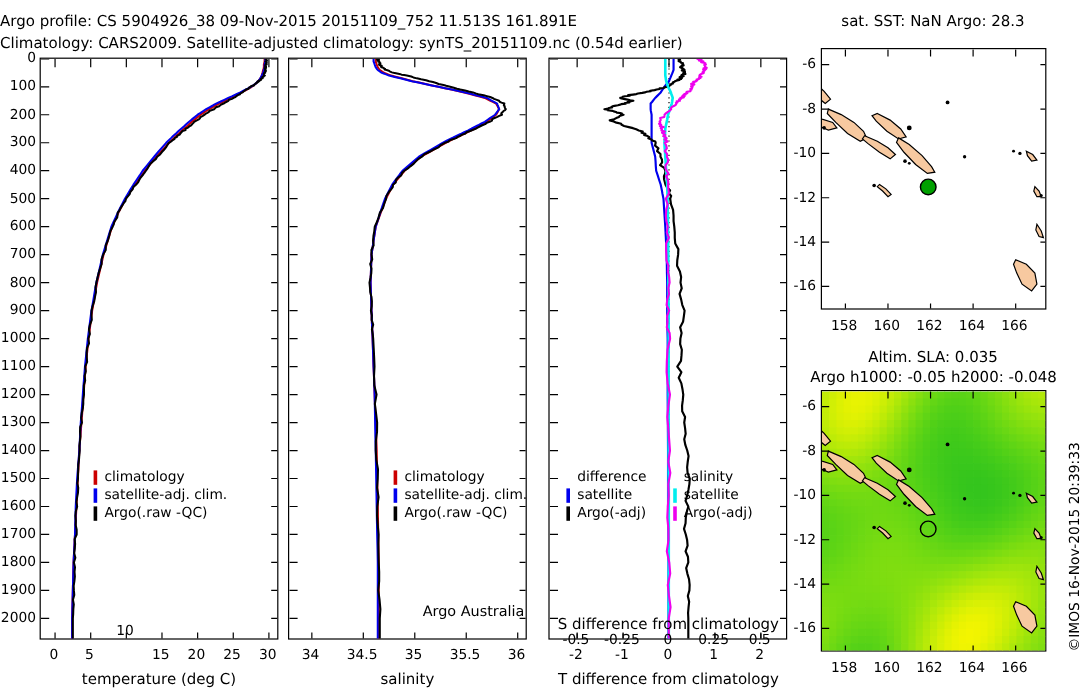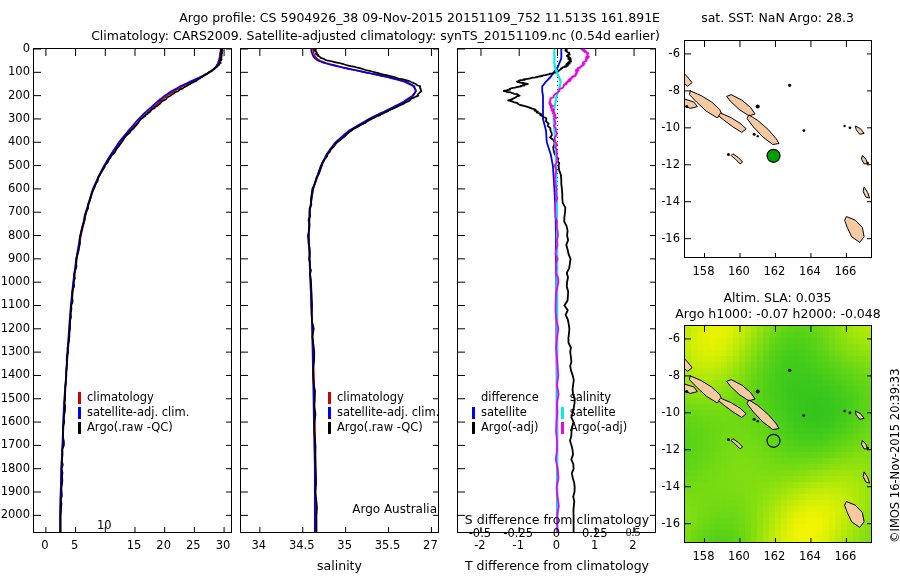--- a/index.html
+++ b/index.html
@@ -3,21 +3,21 @@
 <meta charset="utf-8">
 <style>
   html,body{margin:0;padding:0;}
   body{
     width:900px;height:580px;overflow:hidden;background:#ffffff;
     font-family:"DejaVu Sans","Liberation Sans",sans-serif;
     color:#000000;
   }
   #root{position:relative;width:900px;height:580px;}
 
-  .ttl{position:absolute;text-align:right;white-space:nowrap;font-size:12.5px;}
+  .ttl{position:absolute;text-align:left;white-space:nowrap;font-size:12.5px;}
 
   .panel{position:absolute;box-sizing:border-box;border:1.3px solid #000;background:#fff;overflow:hidden;}
   .plotsvg{position:absolute;left:0;top:0;}
 
   .tick{position:absolute;font-size:11.5px;white-space:nowrap;}
   .ylab{text-align:right;}
   .xlab{text-align:center;}
 
   .axtitle{position:absolute;font-size:12.5px;text-align:center;white-space:nowrap;}
 
@@ -97,20 +97,21 @@
         <line x1="0" x2="7" y1="443.02884615384613" y2="443.02884615384613" stroke="#000" stroke-width="1"></line>
         <line x1="192" x2="199" y1="443.02884615384613" y2="443.02884615384613" stroke="#000" stroke-width="1"></line>
         <line x1="0" x2="7" y1="466.34615384615387" y2="466.34615384615387" stroke="#000" stroke-width="1"></line>
         <line x1="192" x2="199" y1="466.34615384615387" y2="466.34615384615387" stroke="#000" stroke-width="1"></line>
         <polyline points="186.5,0.0 186.5,0.8 186.5,1.6 186.5,2.3 186.3,3.1 186.1,3.9 185.9,4.7 185.9,5.4 185.9,6.2 185.9,7.0 185.7,7.8 185.5,8.5 185.3,9.3 185.1,10.1 184.9,10.9 184.7,11.7 184.5,12.4 184.3,13.2 184.1,14.0 183.8,14.8 183.4,15.5 183.0,16.3 182.4,17.1 181.8,17.9 181.2,18.7 180.4,19.4 179.6,20.2 178.8,21.0 177.8,21.8 176.8,22.5 175.8,23.3 173.1,24.9 170.3,26.4 167.5,28.0 164.3,29.5 161.2,31.1 158.0,32.6 154.8,34.2 151.7,35.8 148.5,37.3 145.7,38.9 143.0,40.4 140.2,42.0 137.8,43.5 135.4,45.1 133.1,46.6 130.7,48.6 128.3,50.5 125.9,52.5 123.8,54.4 121.6,56.4 119.4,58.3 117.2,60.2 115.0,62.2 112.9,64.1 110.9,66.1 108.9,68.0 106.9,70.0 103.4,73.8 99.8,77.7 96.2,81.6 93.1,85.5 89.9,89.4 86.7,93.3 84.0,97.2 81.2,101.0 78.4,104.9 75.8,108.8 73.3,112.7 70.7,116.6 68.7,120.5 66.7,124.4 64.7,128.2 63.0,132.1 61.2,136.0 59.4,139.9 57.0,147.7 54.7,155.4 52.3,163.2 50.5,171.0 48.7,178.8 46.9,186.5 45.5,194.3 44.2,202.1 42.8,209.9 41.8,217.6 40.8,225.4 39.8,233.2 39.0,240.9 38.2,248.7 37.4,256.5 36.8,264.3 36.2,272.0 35.6,279.8 35.0,287.6 34.5,295.4 33.9,303.1 33.3,310.9 32.7,318.7 32.1,326.4 31.7,334.2 31.3,342.0 30.9,349.8 30.5,357.5 30.1,365.3 29.7,373.1 29.3,380.8 28.9,388.6 28.5,396.4 28.1,404.2 27.7,411.9 27.3,419.7 27.1,427.5 26.9,435.3 26.7,443.0 26.5,450.8 26.3,458.6 26.1,466.3 26.1,485.0" fill="none" stroke="#cc0000" stroke-width="1.7" stroke-linejoin="round" stroke-linecap="round"></polyline>
         <polyline points="187.1,0.0 187.1,0.8 187.1,1.6 187.1,2.3 186.9,3.1 186.7,3.9 186.5,4.7 186.5,5.4 186.5,6.2 186.5,7.0 186.3,7.8 186.1,8.5 185.9,9.3 185.7,10.1 185.5,10.9 185.3,11.7 184.9,12.4 184.5,13.2 184.1,14.0 183.8,14.8 183.4,15.5 183.0,16.3 182.4,17.1 181.8,17.9 181.2,18.7 180.4,19.4 179.6,20.2 178.8,21.0 177.6,21.8 176.4,22.5 175.2,23.3 172.3,24.9 169.3,26.4 166.3,28.0 163.0,29.5 159.6,31.1 156.2,32.6 152.9,34.2 149.5,35.8 146.1,37.3 143.4,38.9 140.6,40.4 137.8,42.0 135.4,43.5 133.1,45.1 130.7,46.6 128.3,48.6 125.9,50.5 123.6,52.5 121.4,54.4 119.2,56.4 117.0,58.3 114.8,60.2 112.7,62.2 110.5,64.1 108.5,66.1 106.5,68.0 104.5,70.0 101.2,73.8 97.8,77.7 94.5,81.6 91.3,85.5 88.1,89.4 84.9,93.3 82.4,97.2 79.8,101.0 77.2,104.9 74.8,108.8 72.5,112.7 70.1,116.6 68.1,120.5 66.1,124.4 64.2,128.2 62.4,132.1 60.6,136.0 58.8,139.9 56.4,147.7 54.1,155.4 51.7,163.2 49.9,171.0 48.1,178.8 46.3,186.5 44.9,194.3 43.6,202.1 42.2,209.9 41.2,217.6 40.2,225.4 39.2,233.2 38.4,240.9 37.6,248.7 36.8,256.5 36.2,264.3 35.6,272.0 35.0,279.8 34.5,287.6 33.9,295.4 33.3,303.1 32.9,310.9 32.5,318.7 32.1,326.4 31.5,334.2 30.9,342.0 30.3,349.8 29.9,357.5 29.5,365.3 29.1,373.1 28.9,380.8 28.7,388.6 28.5,396.4 28.1,404.2 27.7,411.9 27.3,419.7 27.1,427.5 26.9,435.3 26.7,443.0 26.5,450.8 26.3,458.6 26.1,466.3 26.1,485.0" fill="none" stroke="#0000ee" stroke-width="1.7" stroke-linejoin="round" stroke-linecap="round"></polyline>
         <polyline points="188.0,0.0 187.4,0.4 187.9,0.8 188.5,1.2 188.0,1.6 188.0,1.9 187.2,2.3 188.3,2.7 188.0,3.1 188.2,3.5 188.1,3.9 187.5,4.3 188.2,4.7 187.1,5.1 187.6,5.4 187.0,5.8 186.9,6.2 187.7,6.6 187.7,7.0 187.7,7.4 186.5,7.8 187.1,8.2 187.5,8.5 186.9,8.9 186.8,9.3 186.8,9.7 187.6,10.1 187.4,10.5 186.6,10.9 186.5,11.3 187.0,11.7 185.9,12.0 185.8,12.4 185.9,12.8 185.9,13.2 186.0,13.6 186.7,14.0 185.6,14.4 185.7,14.8 184.6,15.2 184.6,15.5 185.0,15.9 184.7,16.3 183.4,16.7 183.4,17.1 183.5,17.5 182.9,17.9 181.5,18.3 181.9,18.7 180.6,19.0 181.1,19.4 180.1,19.8 180.1,20.2 178.9,20.6 178.6,21.0 178.0,21.4 177.5,21.8 177.7,22.2 176.3,22.5 175.1,22.9 174.8,23.3 173.5,24.1 173.1,24.9 170.9,25.6 170.1,26.4 168.9,27.2 168.0,28.0 166.4,28.8 166.0,29.5 164.2,30.3 163.0,31.1 162.2,31.9 160.6,32.6 159.3,33.4 156.8,34.2 156.3,35.0 154.8,35.8 153.5,36.5 152.3,37.3 150.4,38.1 149.3,38.9 148.6,39.6 146.0,40.4 145.2,41.2 144.4,42.0 142.6,42.7 140.4,43.5 140.1,44.3 138.8,45.1 137.2,45.9 136.5,46.6 135.0,47.6 133.1,48.6 132.6,49.5 131.7,50.5 129.6,51.5 127.8,52.5 127.2,53.4 126.2,54.4 125.3,55.4 123.7,56.4 122.7,57.3 120.5,58.3 120.7,59.3 118.1,60.2 117.2,61.2 116.4,62.2 115.7,63.2 113.7,64.1 113.5,65.1 111.5,66.1 111.3,67.0 109.6,68.0 108.5,69.0 106.7,70.0 105.5,71.9 104.3,73.8 102.7,75.8 100.9,77.7 99.4,79.7 97.0,81.6 95.8,83.6 93.4,85.5 91.3,87.4 90.1,89.4 89.0,91.3 87.6,93.3 86.2,95.2 84.8,97.2 83.1,99.1 82.0,101.0 81.1,103.0 79.3,104.9 77.1,106.9 76.5,108.8 74.7,110.8 74.1,112.7 72.5,114.6 71.0,116.6 70.5,118.5 68.9,120.5 67.8,122.4 66.5,124.4 65.6,126.3 64.1,128.2 63.9,130.2 63.7,132.1 62.4,134.1 61.2,136.0 60.8,138.0 59.9,139.9 57.9,143.8 57.0,147.7 55.8,151.6 54.1,155.4 54.1,159.3 52.0,163.2 50.6,167.1 50.7,171.0 49.4,174.9 48.1,178.8 47.2,182.7 46.3,186.5 45.6,190.4 46.0,194.3 45.2,198.2 44.5,202.1 43.2,206.0 42.3,209.9 42.2,213.7 42.5,217.6 41.0,221.5 40.1,225.4 40.9,229.3 39.6,233.2 40.2,237.1 38.6,240.9 38.2,244.8 38.3,248.7 38.6,252.6 37.0,256.5 37.5,260.4 36.5,264.3 37.0,268.1 35.9,272.0 36.0,275.9 36.0,279.8 35.4,283.7 35.4,287.6 35.0,291.5 34.1,295.4 33.6,299.2 34.3,303.1 32.8,307.0 32.7,310.9 33.0,314.8 32.6,318.7 32.2,322.6 32.4,326.4 32.1,330.3 31.8,334.2 31.2,338.1 31.2,342.0 31.0,345.9 31.0,349.8 30.4,353.6 31.2,357.5 31.0,361.4 30.3,365.3 29.7,369.2 30.3,373.1 29.2,377.0 28.8,380.8 29.2,384.7 29.1,388.6 29.9,392.5 29.9,396.4 28.2,400.3 28.6,404.2 28.3,408.1 27.8,411.9 28.8,415.8 27.6,419.7 28.5,423.6 28.1,427.5 28.4,431.4 28.0,435.3 27.4,439.1 27.6,443.0 27.9,446.9 26.8,450.8 27.5,454.7 27.1,458.6 27.0,462.5 26.7,466.3 26.7,485.0" fill="none" stroke="#000000" stroke-width="1.7" stroke-linejoin="round" stroke-linecap="round"></polyline>
       </svg>
     </div>
   <div id="p1ticks"></div>
+  <div class="axtitle" style="left:33px;top:558px;width:199px;">temperature (deg C)</div>
   <div class="legend" id="lg1" style="left:78px;top:390px;">
       <div class="lgrow">
         <span class="swatch" style="background: rgb(204, 0, 0);"></span>
         <span class="lgtxt">climatology</span>
       </div>
       <div class="lgrow">
         <span class="swatch" style="background: rgb(0, 0, 238);"></span>
         <span class="lgtxt">satellite-adj. clim.</span>
       </div>
       <div class="lgrow">
@@ -350,21 +351,21 @@
       <div class="tick xlab" style="left: 825.396px; top: 264px; width: 40px;">166</div>
       <div class="tick ylab" style="left: 654px; top: 45.9322px; width: 26px;">-6</div>
       <div class="tick ylab" style="left: 654px; top: 82.8814px; width: 26px;">-8</div>
       <div class="tick ylab" style="left: 654px; top: 119.831px; width: 26px;">-10</div>
       <div class="tick ylab" style="left: 654px; top: 156.78px; width: 26px;">-12</div>
       <div class="tick ylab" style="left: 654px; top: 193.729px; width: 26px;">-14</div>
       <div class="tick ylab" style="left: 654px; top: 230.678px; width: 26px;">-16</div>
     </div>
 
   <div class="axtitle" style="left:670px;top:290px;width:215px;">Altim. SLA: 0.035</div>
-  <div class="axtitle" style="left:662px;top:306px;width:232px;">Argo h1000: -0.07 h2000: -0.048</div>
+  <div class="axtitle" style="left:662px;top:306px;width:232px;">Argo h1000: -0.05 h2000: -0.048</div>
   <div class="panel" id="m2" style="left:684px;top:325px;width:188px;height:218px;">
       <svg width="188" height="218" class="plotsvg">
         <g>
           <rect x="0" y="0" width="6.6" height="6.6" fill="rgb(194,236,7)"></rect>
           <rect x="6" y="0" width="6.6" height="6.6" fill="rgb(207,238,5)"></rect>
           <rect x="12" y="0" width="6.6" height="6.6" fill="rgb(218,240,3)"></rect>
           <rect x="18" y="0" width="6.6" height="6.6" fill="rgb(226,242,2)"></rect>
           <rect x="24" y="0" width="6.6" height="6.6" fill="rgb(231,243,2)"></rect>
           <rect x="30" y="0" width="6.6" height="6.6" fill="rgb(232,243,2)"></rect>
           <rect x="36" y="0" width="6.6" height="6.6" fill="rgb(228,242,2)"></rect>
@@ -1636,24 +1637,24 @@
     <div class="tick xlab" style="left: 54.5821px; top: 538px; width: 40px;">5</div>
     <div class="tick xlab" style="left: 84.2836px; top: 518px; width: 40px;">10</div>
     <div class="tick xlab" style="left: 113.985px; top: 538px; width: 40px;">15</div>
     <div class="tick xlab" style="left: 143.687px; top: 538px; width: 40px;">20</div>
     <div class="tick xlab" style="left: 173.388px; top: 538px; width: 40px;">25</div>
     <div class="tick xlab" style="left: 203.09px; top: 538px; width: 40px;">30</div>
     <div class="tick xlab" style="left: 236.871px; top: 538px; width: 44px;">34</div>
     <div class="tick xlab" style="left: 279.759px; top: 538px; width: 44px;">34.5</div>
     <div class="tick xlab" style="left: 322.647px; top: 538px; width: 44px;">35</div>
     <div class="tick xlab" style="left: 365.534px; top: 538px; width: 44px;">35.5</div>
-    <div class="tick xlab" style="left: 408.422px; top: 538px; width: 44px;">27</div>
+    <div class="tick xlab" style="left: 408.422px; top: 538px; width: 44px;">36</div>
     <div class="tick xlab" style="left: 459.962px; top: 538px; width: 40px;">-2</div>
     <div class="tick xlab" style="left: 498.231px; top: 538px; width: 40px;">-1</div>
     <div class="tick xlab" style="left: 536.5px; top: 538px; width: 40px;">0</div>
     <div class="tick xlab" style="left: 574.769px; top: 538px; width: 40px;">1</div>
     <div class="tick xlab" style="left: 613.038px; top: 538px; width: 40px;">2</div>
     <div class="tick xlab" style="left: 455.962px; top: 526px; width: 48px;">-0.5</div>
     <div class="tick xlab" style="left: 494.231px; top: 526px; width: 48px;">-0.25</div>
     <div class="tick xlab" style="left: 532.5px; top: 526px; width: 48px;">0</div>
     <div class="tick xlab" style="left: 570.769px; top: 526px; width: 48px;">0.25</div>
-    <div class="tick xlab" style="left: 609.038px; top: 526px; width: 48px; font-family: Liberation Serif, serif;">0.5</div>
+    <div class="tick xlab" style="left: 609.038px; top: 526px; width: 48px;">0.5</div>
   </div>
 
 </body></html>

